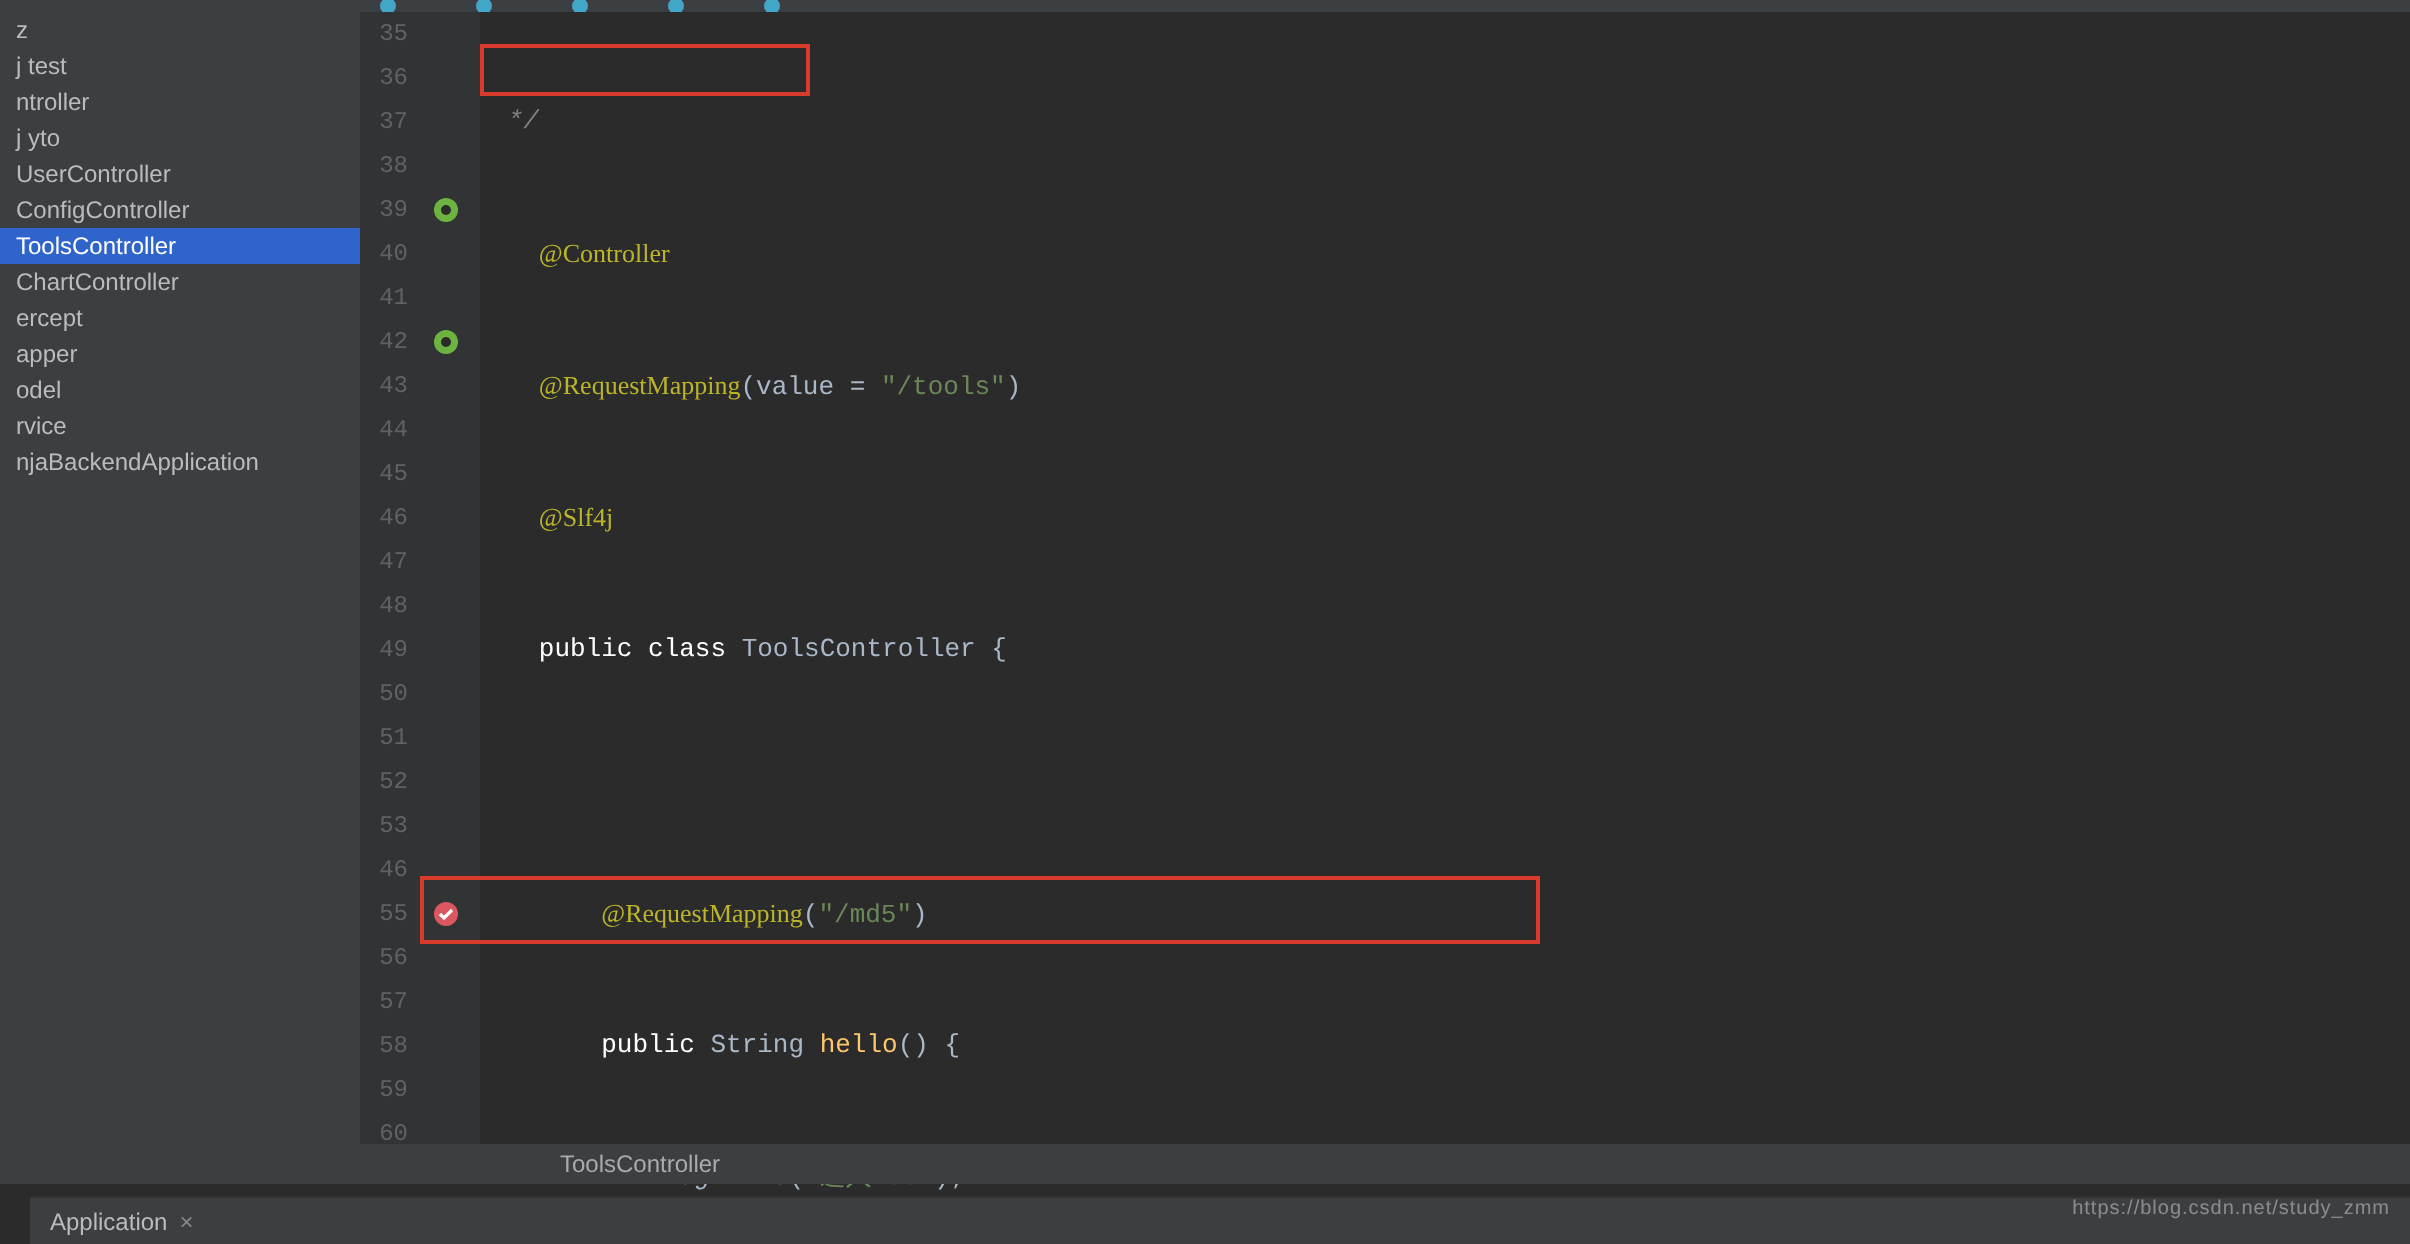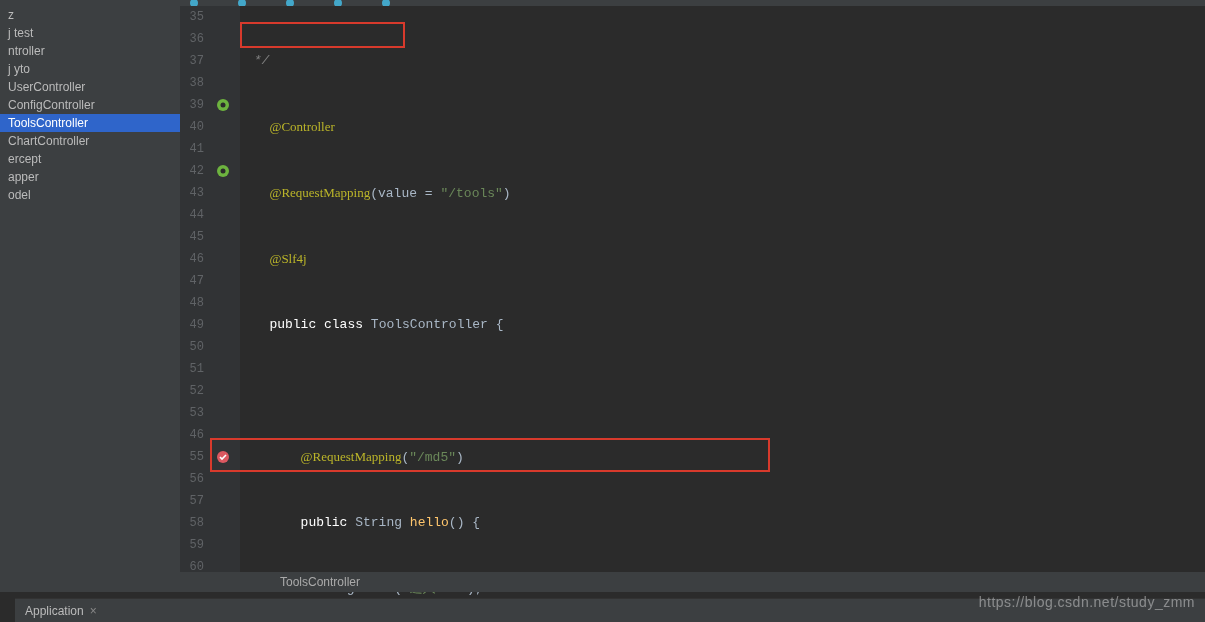--- a/index.html
+++ b/index.html
@@ -102,21 +102,21 @@
   padding: 2px 10px;
   color: #bbb;
   font-family: "Segoe UI", Tahoma, sans-serif; font-size: 12px;
 }
 .bottom-tab .x { color: #888; }
 
 
 .watermark {
   position: absolute; right: 10px; bottom: 12px;
   color: rgba(255,255,255,0.4);
-  font-family: Arial, sans-serif; font-size: 14px;
+  font-family: Arial, sans-serif; font-size: 10px;
   letter-spacing: 0.5px;
   z-index: 20;
 }
 </style>
 </head>
 <body>
 
 <div class="tabs-strip">
   <span class="tab-ghost">
       <span class="dot"></span>
@@ -140,20 +140,22 @@
   <div class="row">j test</div>
   <div class="row">ntroller</div>
   <div class="row">j yto</div>
   <div class="row">UserController</div>
   <div class="row">ConfigController</div>
   <div class="row sel">ToolsController</div>
   <div class="row">ChartController</div>
   <div class="row">ercept</div>
   <div class="row">apper</div>
   <div class="row">odel</div>
+  <div class="row">rvice</div>
+  <div class="row">njaBackendApplication</div>
 </div>
 
 <div class="editor">
 
   <div class="gutter">
       <div>35</div>
       <div>36</div>
       <div>37</div>
       <div>38</div>
       <div>39</div>

